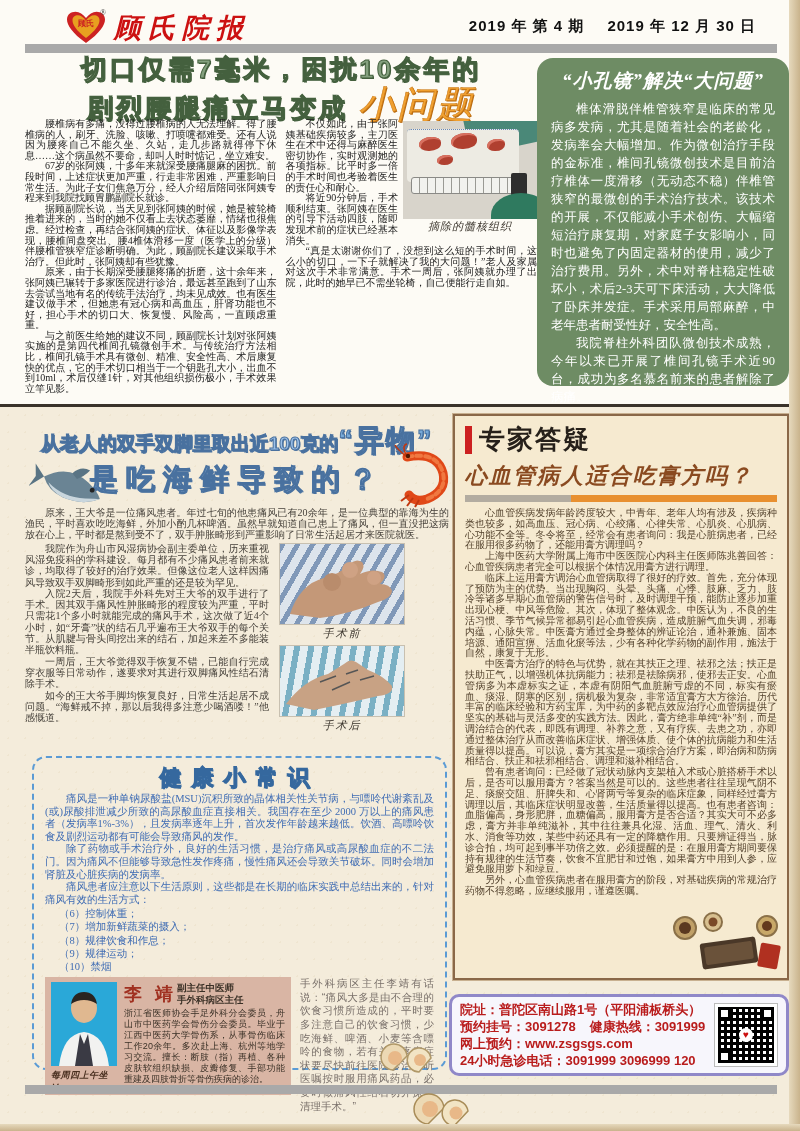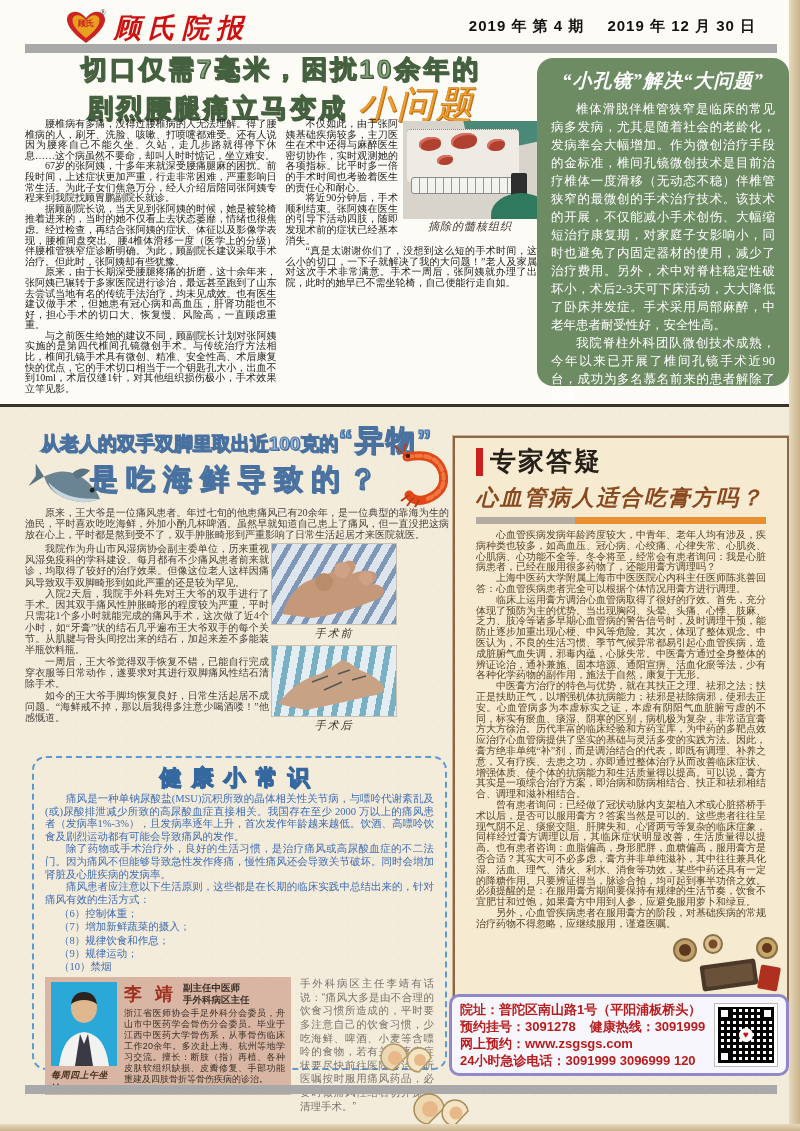--- a/index.html
+++ b/index.html
@@ -57,21 +57,21 @@
   .h-blue{font-family:"Liberation Sans",sans-serif;font-weight:bold;color:#9cc0e8;
         -webkit-text-stroke:1px #49719f;text-shadow:1px 1px 0 #49719f;}
   .a2-line1{text-align:center;font-size:19px;line-height:1.2;}
   .a2-accent{font-size:29px;color:#78aad8;letter-spacing:2px;}
   .a2-line2{text-align:center;font-size:29px;letter-spacing:8px;margin-top:2px;}
   .fish-icon{position:absolute;left:4px;top:32px;}
   .shrimp-icon{position:absolute;right:-4px;top:20px;}
   .a2-body{font-size:10px;line-height:1.13;text-align:justify;color:#45403a;}
   .a2-body p{margin:0;text-indent:2em;}
   .a2-intro{margin-top:7px;}
-  .a2-row{display:flex;gap:2px;margin-top:2px;}
+  .a2-row{display:flex;gap:10px;margin-top:2px;}
   .a2-left{width:244px;}
   .a2-photos{width:126px;text-align:center;}
   .hand-photo{position:relative;width:124px;overflow:hidden;border:1px solid #c8c0b0;}
   .hp1{height:80px;background:repeating-linear-gradient(120deg,#8098b8 0 5px,#dde4ec 5px 13px);}
   .hp2{height:70px;background:repeating-linear-gradient(100deg,#7ab0c4 0 6px,#e4eef2 6px 14px);}
   .hand-photo svg{position:absolute;left:0;top:0;}
   .hp-cap{font-size:11px;font-style:italic;color:#3a342c;letter-spacing:2px;margin:1px 0 4px 0;}
 
   
   .tips-box{position:absolute;left:32px;top:756px;width:415px;height:314px;box-sizing:border-box;
@@ -81,31 +81,31 @@
   .tips-box p{margin:0;font-size:10.5px;line-height:1.2;text-align:justify;text-indent:2em;color:#3f6cb4;}
   .tips-lists{display:flex;margin-top:1px;}
   .tips-lists ul{list-style:none;margin:0;padding:0 0 0 14px;font-size:10.5px;line-height:1.25;color:#3f6cb4;}
   .tips-lists ul:first-child{width:55%;}
   .tips-bottom{display:flex;gap:9px;margin-top:4px;}
   .doctor-card{width:246px;background:#d9b5a4;padding:5px 6px;display:flex;gap:7px;box-sizing:border-box;height:118px;}
   .d-photo{width:66px;height:84px;background:#2aa8d8;position:relative;overflow:hidden;flex:none;}
   .d-col{width:66px;flex:none;}
   .d-sched{font-size:9px;font-style:italic;font-weight:bold;color:#4a3020;margin-top:3px;letter-spacing:0.5px;}
   .d-info{flex:1;}
-  .d-namerow{display:flex;align-items:flex-start;gap:6px;}
+  .d-namerow{display:flex;align-items:flex-start;}
   .d-name{font-size:18px;font-weight:bold;color:#a03020;letter-spacing:4px;font-family:"Liberation Sans",sans-serif;}
   .d-titles{font-size:9.5px;font-weight:bold;color:#3a3026;line-height:1.25;font-family:"Liberation Sans",sans-serif;}
   .d-bio{font-size:9px;line-height:1.22;text-align:justify;color:#3a3026;margin-top:2px;font-family:"Liberation Sans",sans-serif;}
   .d-quote{flex:1;font-size:10.5px;line-height:1.3;color:#79706a;text-align:justify;font-family:"Liberation Sans",sans-serif;}
   .shells-a{position:absolute;right:12px;bottom:-6px;z-index:3;}
   .shells-b{position:absolute;left:412px;top:1080px;z-index:4;}
 
   
-  .qa-box{position:absolute;left:453px;top:436px;width:336px;height:566px;box-sizing:border-box;
-        background:#f6ead0;border:2px solid #8a6848;box-shadow:0 0 0 1px #c8b090;padding:6px 21px;z-index:2;}
+  .qa-box{position:absolute;left:453px;top:414px;width:336px;height:566px;box-sizing:border-box;
+        background:#f6ead0;border:2px solid #8a6848;box-shadow:0 0 0 1px #c8b090;padding:6px 10px;z-index:2;}
   .qa-tagrow{display:flex;align-items:center;gap:7px;}
   .qa-redbar{width:7px;height:28px;background:#cc2020;}
   .qa-tag{font-size:26px;font-weight:bold;color:#26201a;letter-spacing:2px;font-family:"Liberation Sans",sans-serif;}
   .qa-title{font-size:22px;font-weight:bold;color:#8a4a20;letter-spacing:2px;font-style:italic;margin-top:4px;}
   .qa-underline{display:flex;height:7px;margin:4px 0 6px 0;}
   .qa-underline .u1{width:34%;background:#b3aca0;}
   .qa-underline .u2{width:66%;background:#e89030;}
   .qa-text{height:448px;overflow:hidden;font-size:10px;line-height:1.08;text-align:justify;color:#54432e;}
   .qa-text p{margin:0;text-indent:2em;}
   .qa-deco{position:absolute;right:6px;bottom:4px;}

